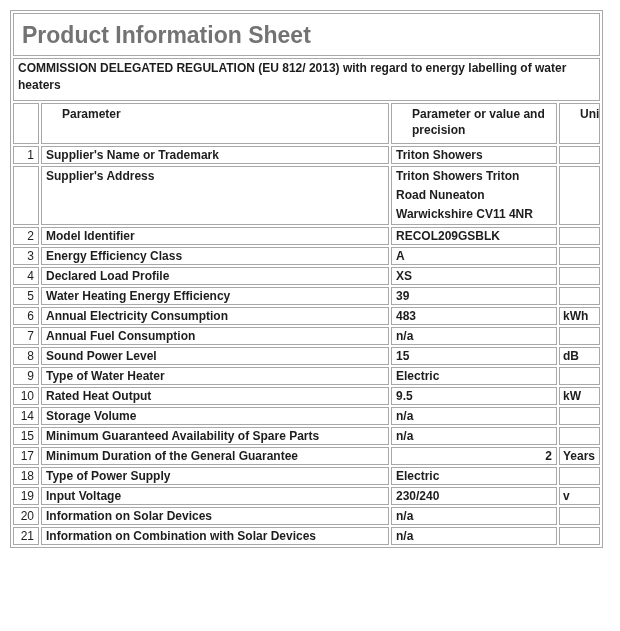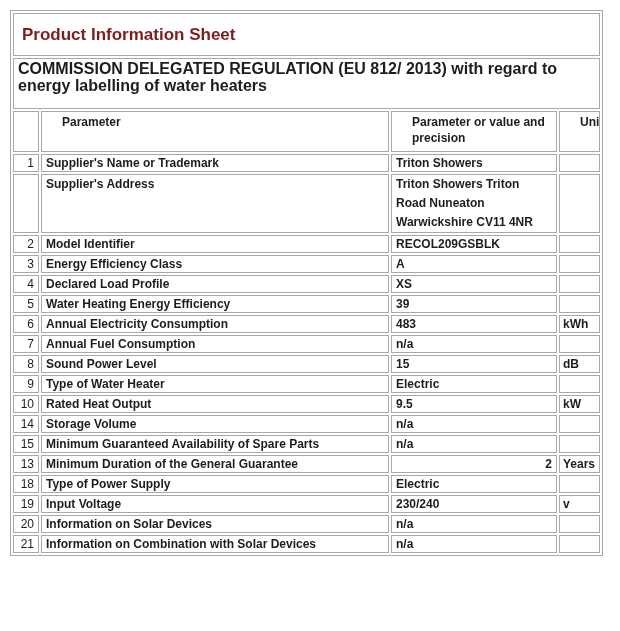--- a/index.html
+++ b/index.html
@@ -38,30 +38,30 @@
     overflow: hidden;
     white-space: normal;
   }
   tr.title-row td {
     height: 43px;
     padding: 7px 6px 6px 8px;
     line-height: 28px;
   }
   .page-title {
     margin: 0;
-    font-size: 17px;
+    font-size: 23px;
     font-weight: bold;
-    color: #7f1d1d;
+    color: #737373;
     letter-spacing: 0;
   }
   tr.subtitle-row td {
     height: 38px;
     line-height: 17px;
-    padding: 1px 6px 14px 4px;
-    font-size: 16px;
+    padding: 1px 6px 6px 4px;
+    font-size: 12px;
   }
   tr.header-row th {
     height: 41px;
     line-height: 16px;
     padding: 2px 4px 5px 20px;
     margin-left: 48px;
   }
   td.num {
     font-weight: normal;
     text-align: right;
@@ -171,21 +171,21 @@
           <td class="value">n/a</td>
           <td class="unit"></td>
         </tr>
         <tr>
           <td class="num">15</td>
           <td class="param">Minimum Guaranteed Availability of Spare Parts</td>
           <td class="value">n/a</td>
           <td class="unit"></td>
         </tr>
         <tr>
-          <td class="num">13</td>
+          <td class="num">17</td>
           <td class="param">Minimum Duration of the General Guarantee</td>
           <td class="value right">2</td>
           <td class="unit">Years</td>
         </tr>
         <tr>
           <td class="num">18</td>
           <td class="param">Type of Power Supply</td>
           <td class="value">Electric</td>
           <td class="unit"></td>
         </tr>

